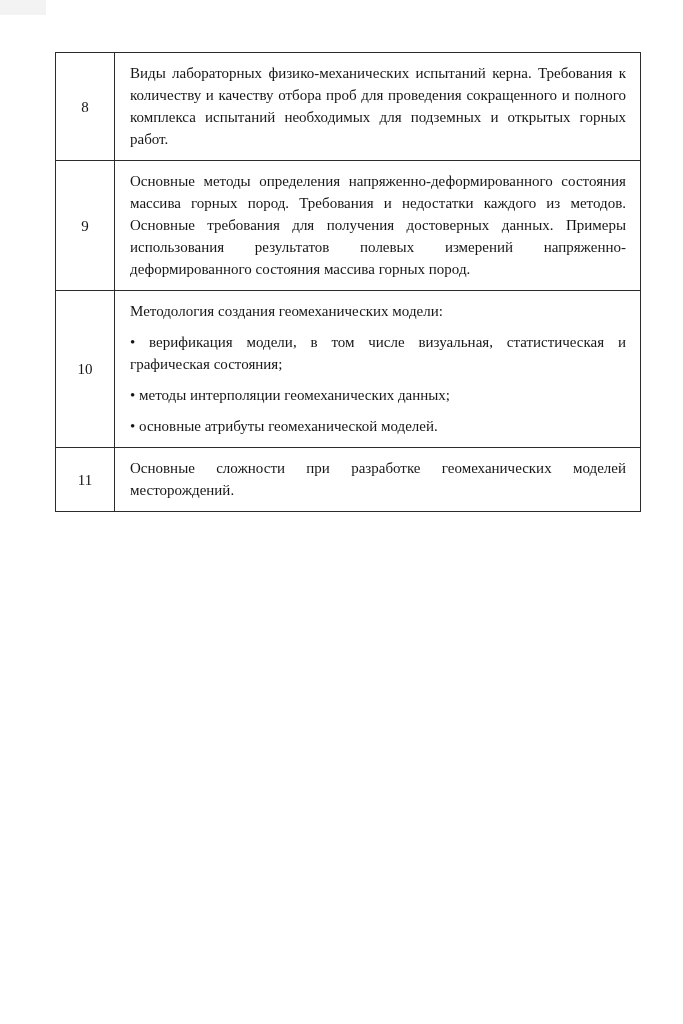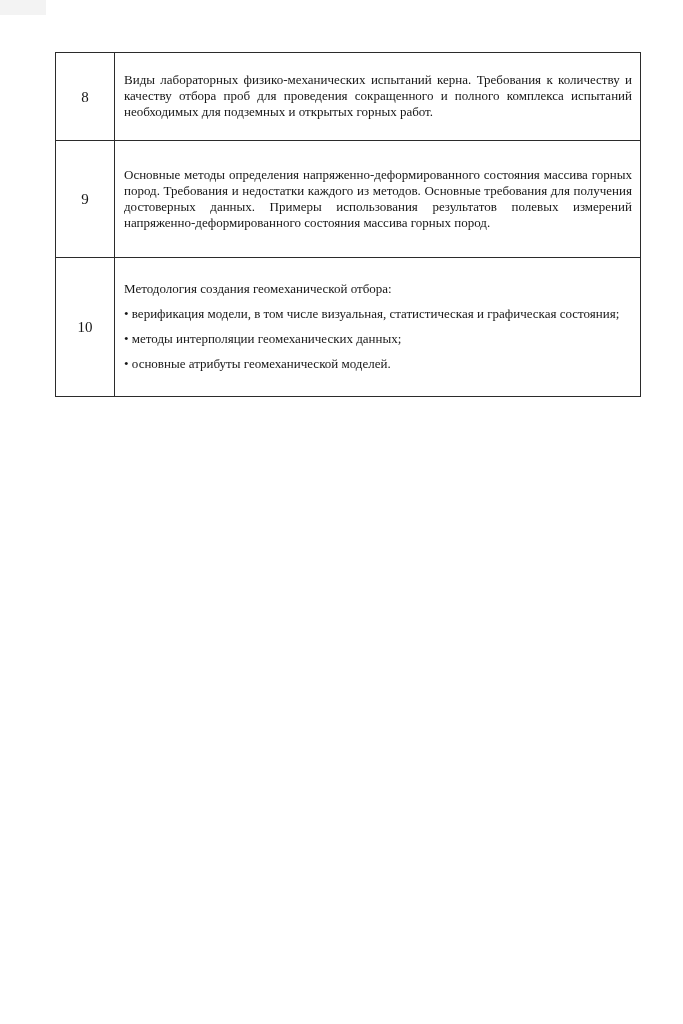--- a/index.html
+++ b/index.html
@@ -41,23 +41,23 @@
     text-align: center;
     font-size: 15px;
     line-height: 22px;
     padding: 0;
   }
   .content-cell {
     padding: 2px 7px 3px 8px;
     vertical-align: middle;
   }
   .para {
-    margin: 1px;
-    font-size: 13px;
-    line-height: 16px;
+    margin: 7px;
+    font-size: 15px;
+    line-height: 22px;
     text-align: justify;
   }
   .para + .para {
     margin-top: 9px;
   }
   tr:nth-child(1) { height: 88px; }
   tr:nth-child(2) { height: 117px; }
   tr:nth-child(3) { height: 139px; }
   tr:nth-child(4) { height: 46px; }
 </style>
@@ -76,20 +76,26 @@
       </tr>
       <tr>
         <td class="num-cell">9</td>
         <td class="content-cell">
           <p class="para">Основные методы определения напряженно-деформированного состояния массива горных пород. Требования и недостатки каждого из методов. Основные требования для получения достоверных данных. Примеры использования результатов полевых измерений напряженно-деформированного состояния массива горных пород.</p>
         </td>
       </tr>
       <tr>
         <td class="num-cell">10</td>
         <td class="content-cell">
-          <p class="para">Методология создания геомеханической отбора:</p>
+          <p class="para">Методология создания геомеханических модели:</p>
           <p class="para bullet">• верификация модели, в том числе визуальная, статистическая и графическая состояния;</p>
           <p class="para bullet">• методы интерполяции геомеханических данных;</p>
           <p class="para bullet">• основные атрибуты геомеханической моделей.</p>
+        </td>
+      </tr>
+      <tr>
+        <td class="num-cell">11</td>
+        <td class="content-cell">
+          <p class="para">Основные сложности при разработке геомеханических моделей месторождений.</p>
         </td>
       </tr>
     </tbody>
 </table>
 
 </body></html>

